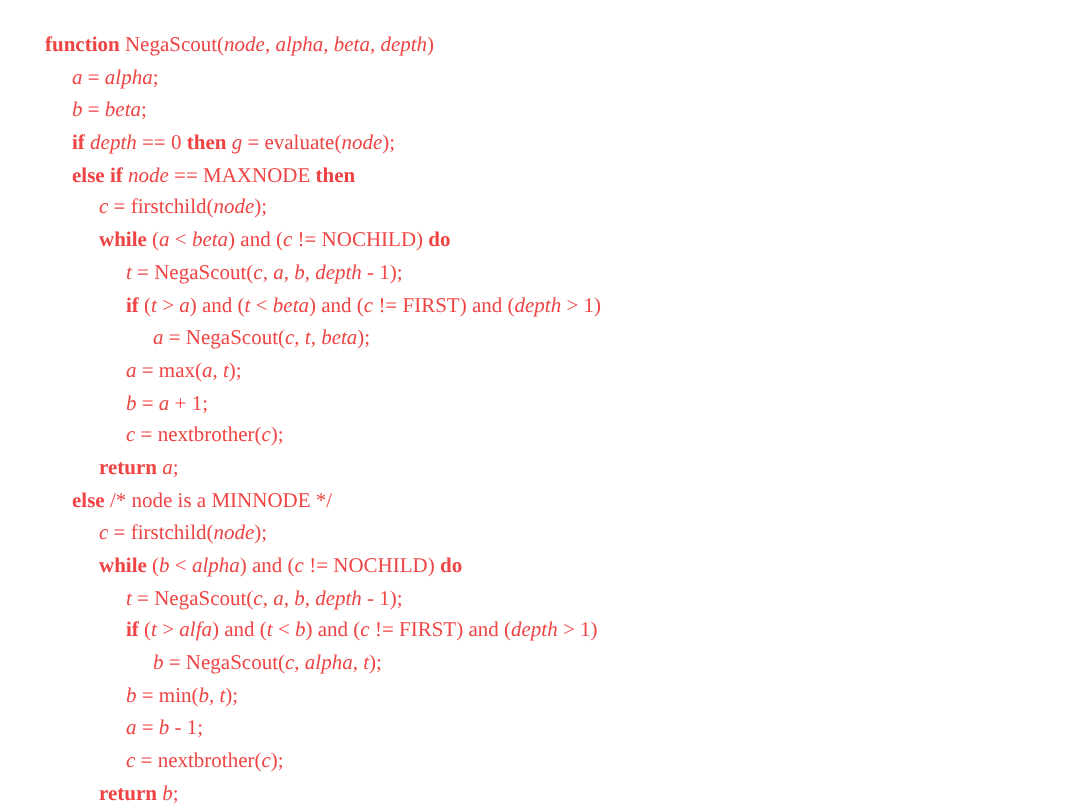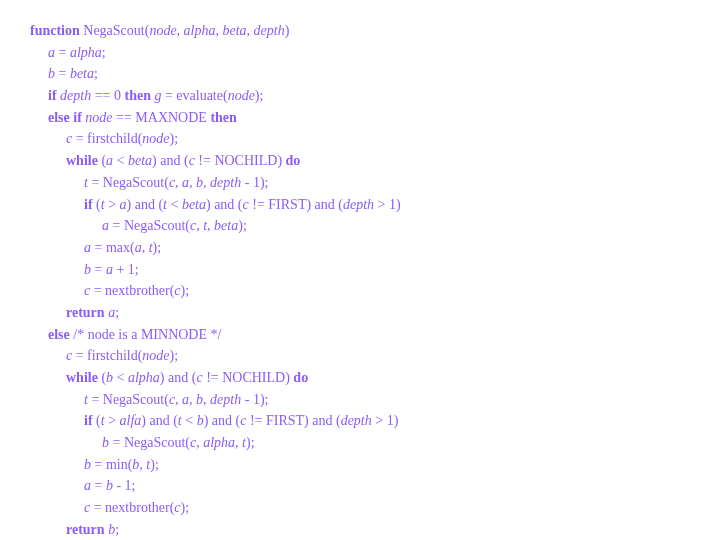--- a/index.html
+++ b/index.html
@@ -10,21 +10,21 @@
       font-family: 'Times New Roman', Times, serif;
       font-size: 14px;
       display: flex;
       align-items: flex-start;
       justify-content: flex-start;
       padding: 20px 30px;
       overflow: hidden;
     }
     .code-block {
       line-height: 1.55;
-      color: #8b5cf6;
+      color: #ef4444;
       white-space: pre;
     }
     .kw { font-weight: bold; }
     .it { font-style: italic; }
   </style>
 </head>
 <body>
 
 <div class="code-block" id="code-container"><div style="padding-left: 0px;"><span class="kw">function </span><span>NegaScout(</span><span class="it">node, alpha, beta, depth</span><span>)</span></div><div style="padding-left: 18px;"><span class="it">a</span><span> = </span><span class="it">alpha</span><span>;</span></div><div style="padding-left: 18px;"><span class="it">b</span><span> = </span><span class="it">beta</span><span>;</span></div><div style="padding-left: 18px;"><span class="kw">if </span><span class="it">depth</span><span> == 0 </span><span class="kw">then </span><span class="it">g</span><span> = evaluate(</span><span class="it">node</span><span>);</span></div><div style="padding-left: 18px;"><span class="kw">else if </span><span class="it">node</span><span> == MAXNODE </span><span class="kw">then</span></div><div style="padding-left: 36px;"><span class="it">c</span><span> = firstchild(</span><span class="it">node</span><span>);</span></div><div style="padding-left: 36px;"><span class="kw">while </span><span>(</span><span class="it">a</span><span> &lt; </span><span class="it">beta</span><span>) and (</span><span class="it">c</span><span> != NOCHILD) </span><span class="kw">do</span></div><div style="padding-left: 54px;"><span class="it">t</span><span> = NegaScout(</span><span class="it">c, a, b, depth</span><span> - 1);</span></div><div style="padding-left: 54px;"><span class="kw">if </span><span>(</span><span class="it">t</span><span> &gt; </span><span class="it">a</span><span>) and (</span><span class="it">t</span><span> &lt; </span><span class="it">beta</span><span>) and (</span><span class="it">c</span><span> != FIRST) and (</span><span class="it">depth</span><span> &gt; 1)</span></div><div style="padding-left: 72px;"><span class="it">a</span><span> = NegaScout(</span><span class="it">c, t, beta</span><span>);</span></div><div style="padding-left: 54px;"><span class="it">a</span><span> = max(</span><span class="it">a, t</span><span>);</span></div><div style="padding-left: 54px;"><span class="it">b</span><span> = </span><span class="it">a</span><span> + 1;</span></div><div style="padding-left: 54px;"><span class="it">c</span><span> = nextbrother(</span><span class="it">c</span><span>);</span></div><div style="padding-left: 36px;"><span class="kw">return </span><span class="it">a</span><span>;</span></div><div style="padding-left: 18px;"><span class="kw">else </span><span>/* node is a MINNODE */</span></div><div style="padding-left: 36px;"><span class="it">c</span><span> = firstchild(</span><span class="it">node</span><span>);</span></div><div style="padding-left: 36px;"><span class="kw">while </span><span>(</span><span class="it">b</span><span> &lt; </span><span class="it">alpha</span><span>) and (</span><span class="it">c</span><span> != NOCHILD) </span><span class="kw">do</span></div><div style="padding-left: 54px;"><span class="it">t</span><span> = NegaScout(</span><span class="it">c, a, b, depth</span><span> - 1);</span></div><div style="padding-left: 54px;"><span class="kw">if </span><span>(</span><span class="it">t</span><span> &gt; </span><span class="it">alfa</span><span>) and (</span><span class="it">t</span><span> &lt; </span><span class="it">b</span><span>) and (</span><span class="it">c</span><span> != FIRST) and (</span><span class="it">depth</span><span> &gt; 1)</span></div><div style="padding-left: 72px;"><span class="it">b</span><span> = NegaScout(</span><span class="it">c, alpha, t</span><span>);</span></div><div style="padding-left: 54px;"><span class="it">b</span><span> = min(</span><span class="it">b, t</span><span>);</span></div><div style="padding-left: 54px;"><span class="it">a</span><span> = </span><span class="it">b</span><span> - 1;</span></div><div style="padding-left: 54px;"><span class="it">c</span><span> = nextbrother(</span><span class="it">c</span><span>);</span></div><div style="padding-left: 36px;"><span class="kw">return </span><span class="it">b</span><span>;</span></div></div>
 

